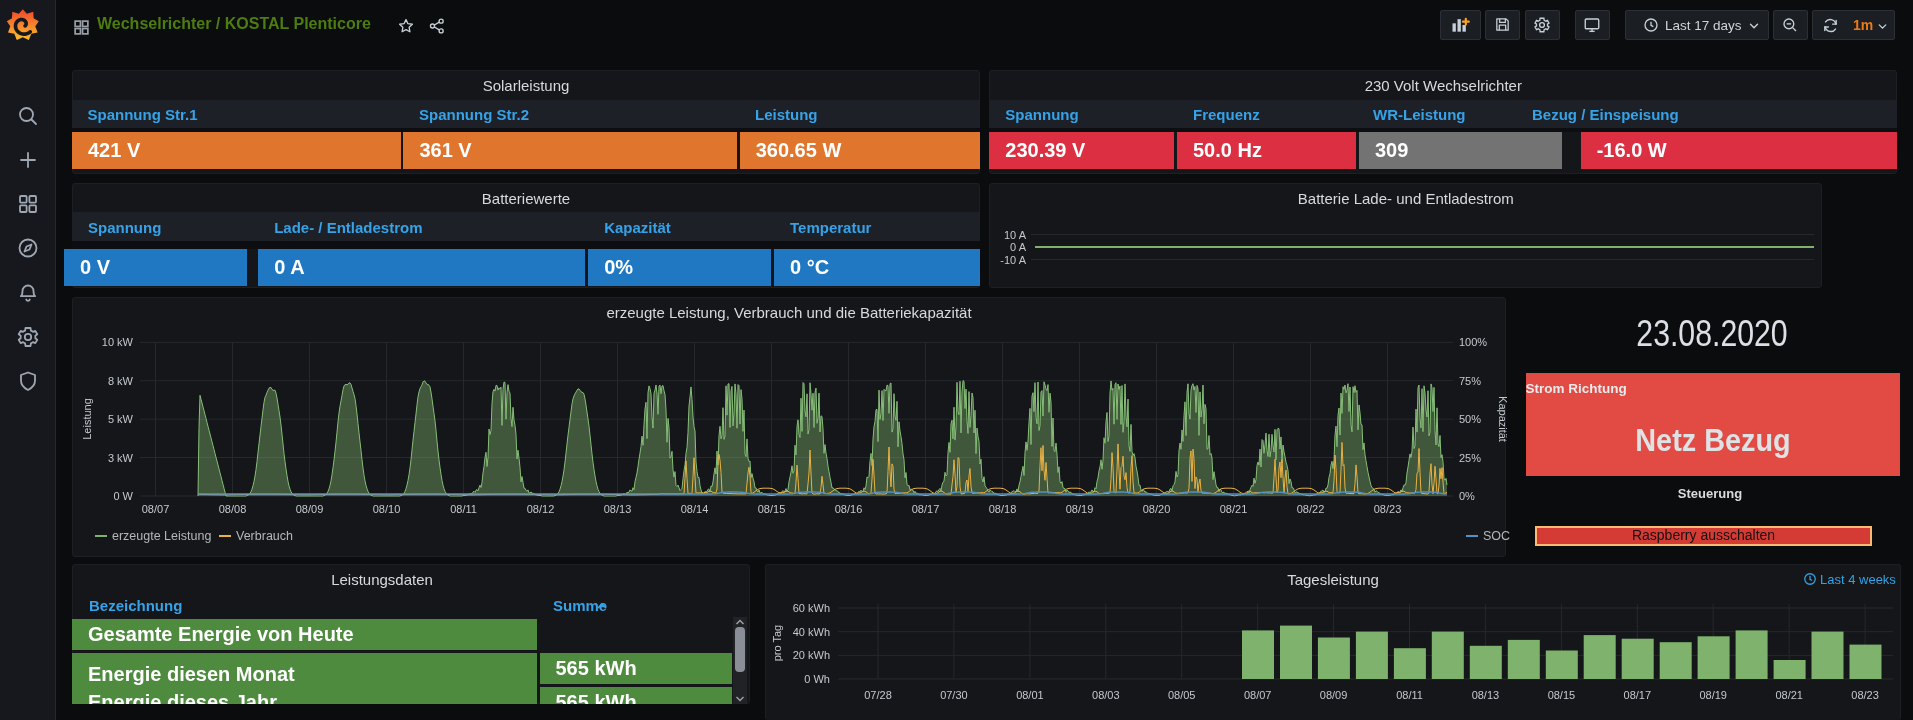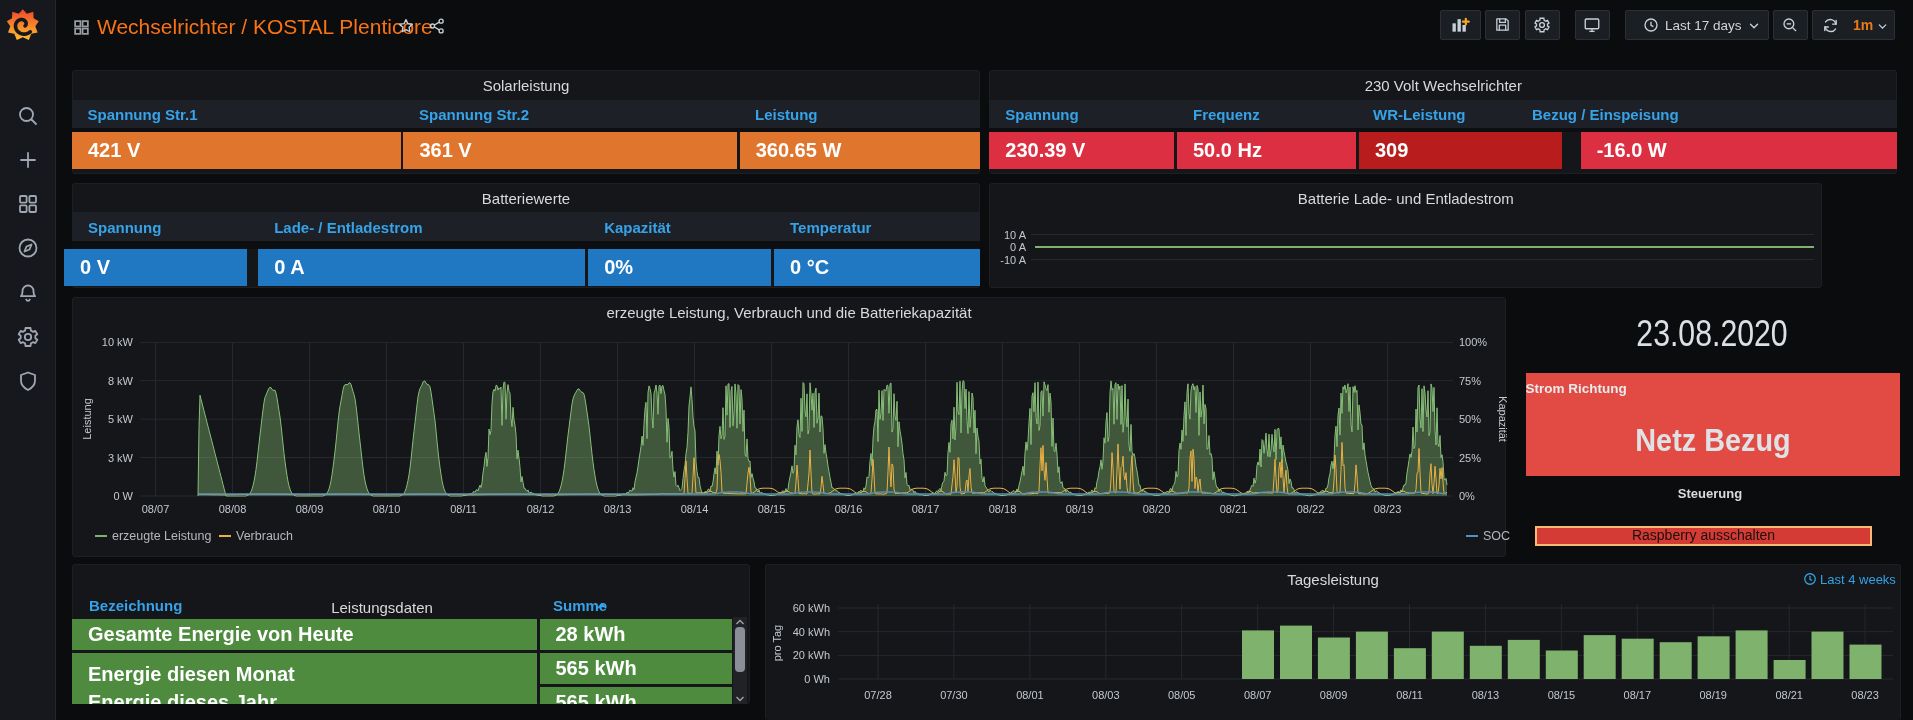--- a/index.html
+++ b/index.html
@@ -57,21 +57,21 @@
 <svg width="24" height="24" style="left:15.5px;top:369px" viewBox="0 0 24 24" fill="none" stroke="#9fa7b3" stroke-width="1.8" stroke-linecap="round" stroke-linejoin="round">
     <path d="M12,3.5 L19,6 v5.5 c0,4.5-3,7.5-7,9.5 c-4-2-7-5-7-9.5 V6 Z"></path>
   </svg>
 
 <svg width="17" height="17" style="left:72.5px;top:19px" viewBox="0 0 24 24" fill="none" stroke="#9aa0a8" stroke-width="2.4">
  <rect x="3" y="3" width="7.5" height="7.5"></rect>
     <rect x="13.5" y="3" width="7.5" height="7.5"></rect>
  <rect x="3" y="13.5" width="7.5" height="7.5"></rect>
     <rect x="13.5" y="13.5" width="7.5" height="7.5"></rect>
 </svg>
-<div class="abs" style="left:97px;top:14.5px;color:#f97316;font-size:21px;font-weight:400">Wechselrichter / KOSTAL Plenticore</div>
+<div class="abs" style="left:97px;top:14.5px;color:#4d7c0f;font-size:16px;font-weight:700">Wechselrichter / KOSTAL Plenticore</div>
 <svg width="18" height="18" style="left:397px;top:17px" viewBox="0 0 24 24" fill="none" stroke="#c7d0d9" stroke-width="1.8" stroke-linejoin="round">
  <path d="M12,3.5 l2.6,5.4 5.9,.8 -4.3,4.1 1,5.9 -5.2,-2.8 -5.2,2.8 1,-5.9 -4.3,-4.1 5.9,-.8 Z"></path>
 </svg>
 <svg width="18" height="18" style="left:428px;top:17px" viewBox="0 0 24 24" fill="none" stroke="#c7d0d9" stroke-width="1.8">
  <circle cx="17.5" cy="5.5" r="2.7"></circle>
     <circle cx="6" cy="12" r="2.7"></circle>
     <circle cx="17.5" cy="18.5" r="2.7"></circle>
  <line x1="8.5" y1="10.7" x2="15" y2="6.9"></line>
     <line x1="8.5" y1="13.3" x2="15" y2="17.1"></line>
 </svg>
@@ -146,21 +146,21 @@
 
 <div class="panel" style="left:989.3px;top:69.5px;width:908px;height:104px"></div>
 <div class="ptitle" style="left:989.3px;top:77px;width:908px">230 Volt Wechselrichter</div>
 <div class="hdr" style="left:989.3px;top:100px;width:908px;height:28.4px"></div>
 <div class="hdrtxt" style="left:1005.3px;top:106px">Spannung</div>
 <div class="hdrtxt" style="left:1193px;top:106px">Frequenz</div>
 <div class="hdrtxt" style="left:1373px;top:106px">WR-Leistung</div>
 <div class="hdrtxt" style="left:1532px;top:106px">Bezug / Einspeisung</div>
 <div class="cell" style="left:989.3px;top:132px;width:184.9px;height:37px;background:#dc2f42">230.39 V</div>
 <div class="cell" style="left:1177px;top:132px;width:179px;height:37px;background:#dc2f42">50.0 Hz</div>
-<div class="cell" style="left:1359px;top:132px;width:203px;height:37px;background:#b91c1c">309</div>
+<div class="cell" style="left:1359px;top:132px;width:203px;height:37px;background:#737373">309</div>
 <div class="cell" style="left:1580.7px;top:132px;width:316.6px;height:37px;background:#dc2f42">-16.0 W</div>
 
 <div class="panel" style="left:72px;top:183px;width:908px;height:105px"></div>
 <div class="ptitle" style="left:72px;top:190px;width:908px">Batteriewerte</div>
 <div class="hdr" style="left:72px;top:212.3px;width:908px;height:28.7px"></div>
 <div class="hdrtxt" style="left:88px;top:219px">Spannung</div>
 <div class="hdrtxt" style="left:274.2px;top:219px">Lade- / Entladestrom</div>
 <div class="hdrtxt" style="left:604.2px;top:219px">Kapazität</div>
 <div class="hdrtxt" style="left:790px;top:219px">Temperatur</div>
 <div class="cell" style="left:64px;top:249.3px;width:183.4px;height:37.2px;background:#1f78c1">0 V</div>
@@ -251,29 +251,28 @@
 </svg>
 
 <div class="abs" style="left:1522px;top:313px;width:380px;text-align:center;color:#dbe0e6;font-size:36px;font-weight:500;transform:scaleX(0.84)">23.08.2020</div>
 <div class="abs" style="left:1525.6px;top:373px;width:374px;height:103.4px;background:#e14b44"></div>
 <div class="abs" style="left:1525.6px;top:381px;width:374px;color:#e8eaec;font-size:13.5px;font-weight:600">Strom Richtung</div>
 <div class="abs" style="left:1525.6px;top:423px;width:374px;text-align:center;color:#dfe2e5;font-size:31px;font-weight:600;transform:scaleX(0.93)">Netz Bezug</div>
 <div class="abs" style="left:1520px;top:486px;width:380px;text-align:center;color:#d9dcde;font-size:13px;font-weight:700">Steuerung</div>
 <div class="abs" style="left:1535.4px;top:525.6px;width:336.3px;height:20.1px;background:#d43b35;border:2px solid #fdba74;color:#1a0f0f;font-size:14px;text-align:center;line-height:15px">Raspberry ausschalten</div>
 
 <div class="panel" style="left:72px;top:564px;width:678px;height:140px"></div>
-<div class="ptitle" style="left:72px;top:599px;width:620px">Leistungsdaten</div>
+<div class="ptitle" style="left:72px;top:571px;width:620px">Leistungsdaten</div>
 <div class="hdrtxt" style="left:89px;top:597px">Bezeichnung</div>
 <div class="hdrtxt" style="left:553px;top:597px">Summe</div>
 <svg width="12" height="12" style="left:596px;top:600px" viewBox="0 0 24 24" fill="none" stroke="#36a2e8" stroke-width="3.5" stroke-linecap="round">
     <path d="M5,15 l7,-7 7,7"></path>
   </svg>
 <div class="abs" style="left:72px;top:615px;width:660px;height:89px;overflow:hidden">
   <div class="cell" style="left:0px;top:3.6px;width:465px;height:31px;background:#4e8b3f">Gesamte Energie von Heute</div>
-  <div class="cell" style="left:467.5px;top:3.6px;width:193.5px;height:31px;background:#4e8b3f">28 kWh</div>
   <div class="cell" style="left:0px;top:37.9px;width:465px;height:44px;background:#4e8b3f">Energie diesen Monat</div>
   <div class="cell" style="left:467.5px;top:37.9px;width:193.5px;height:31px;background:#4e8b3f">565 kWh</div>
   <div class="cell" style="left:0px;top:72.2px;width:465px;height:31px;background:#4e8b3f">Energie dieses Jahr</div>
   <div class="cell" style="left:467.5px;top:72.2px;width:193.5px;height:31px;background:#4e8b3f">565 kWh</div>
 </div>
 
 <div class="abs" style="left:733px;top:617px;width:14px;height:87px;background:#202226"></div>
 <div class="abs" style="left:735px;top:627px;width:10px;height:45px;background:#8a8e96;border-radius:4px"></div>
 <svg width="12" height="10" style="left:734px;top:617px" viewBox="0 0 24 20" fill="none" stroke="#9aa0a8" stroke-width="3">
     <path d="M5,14 l7,-7 7,7"></path>

